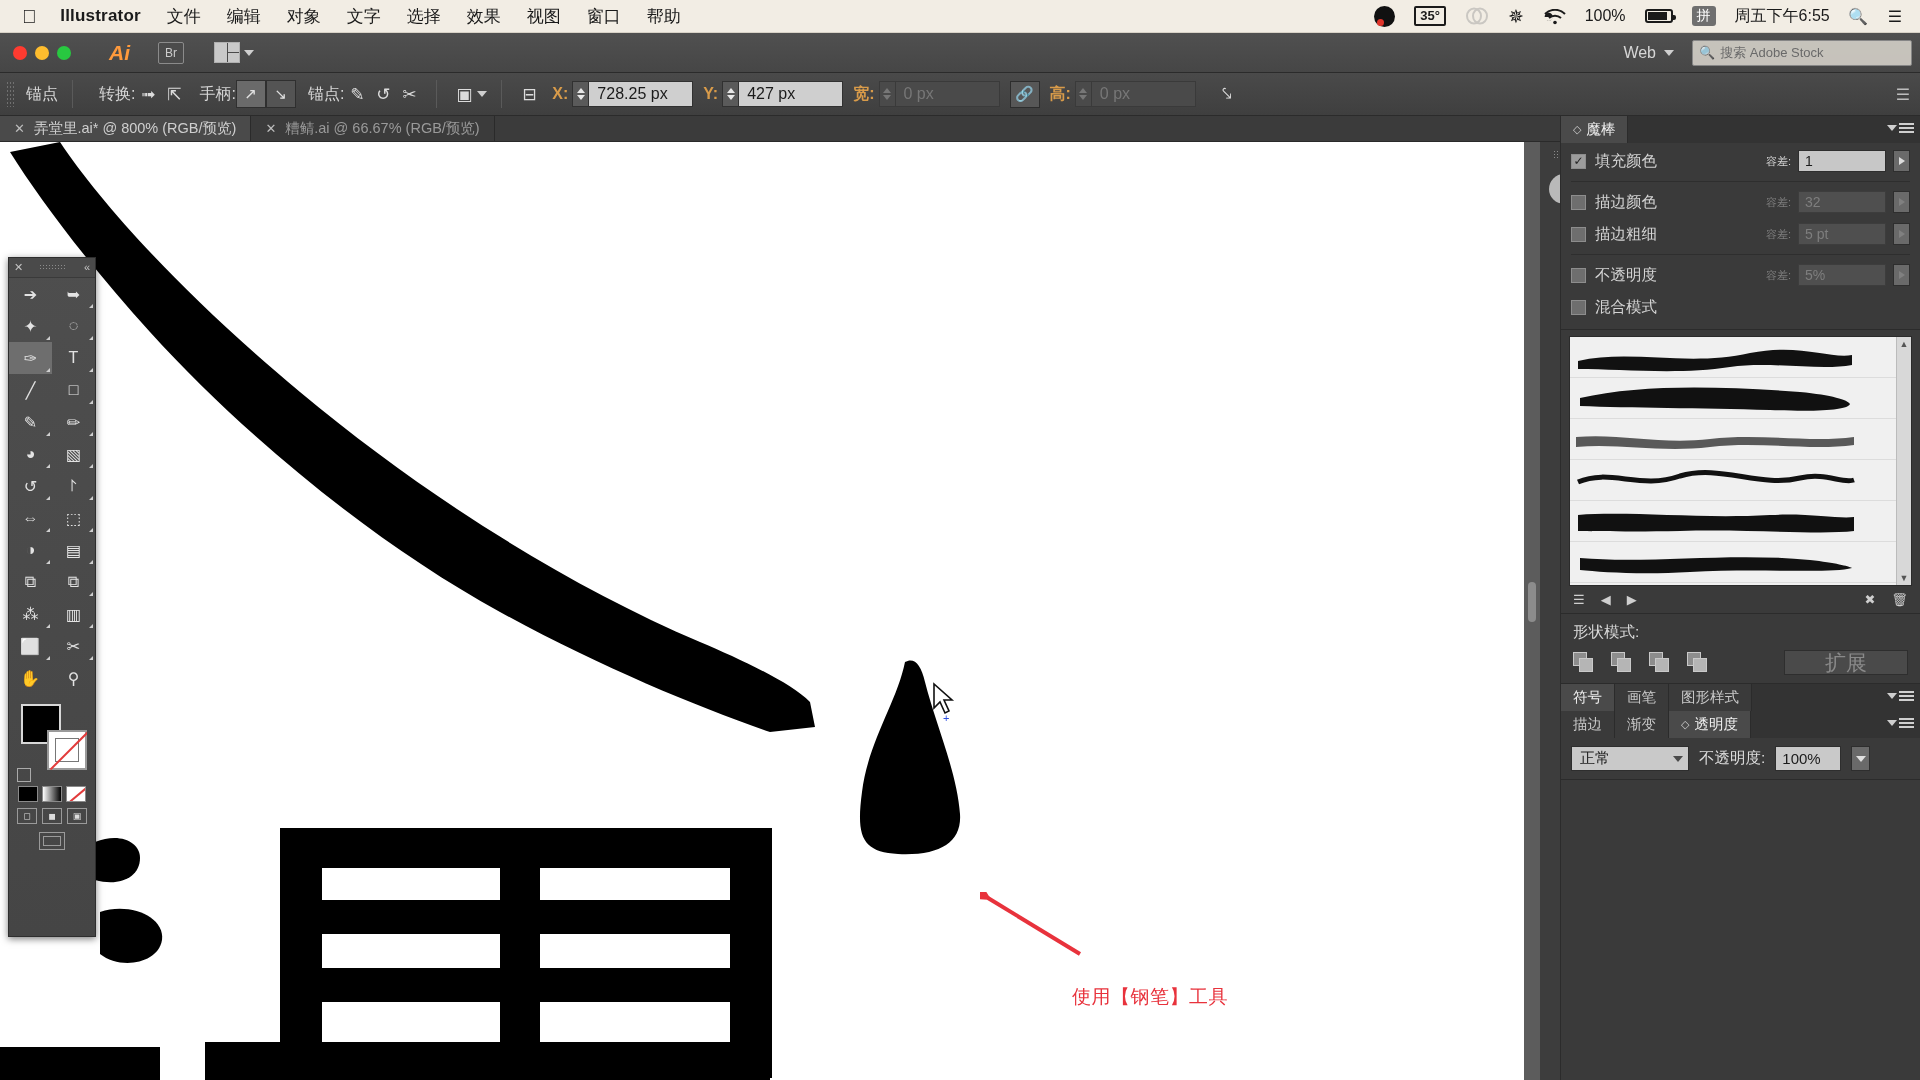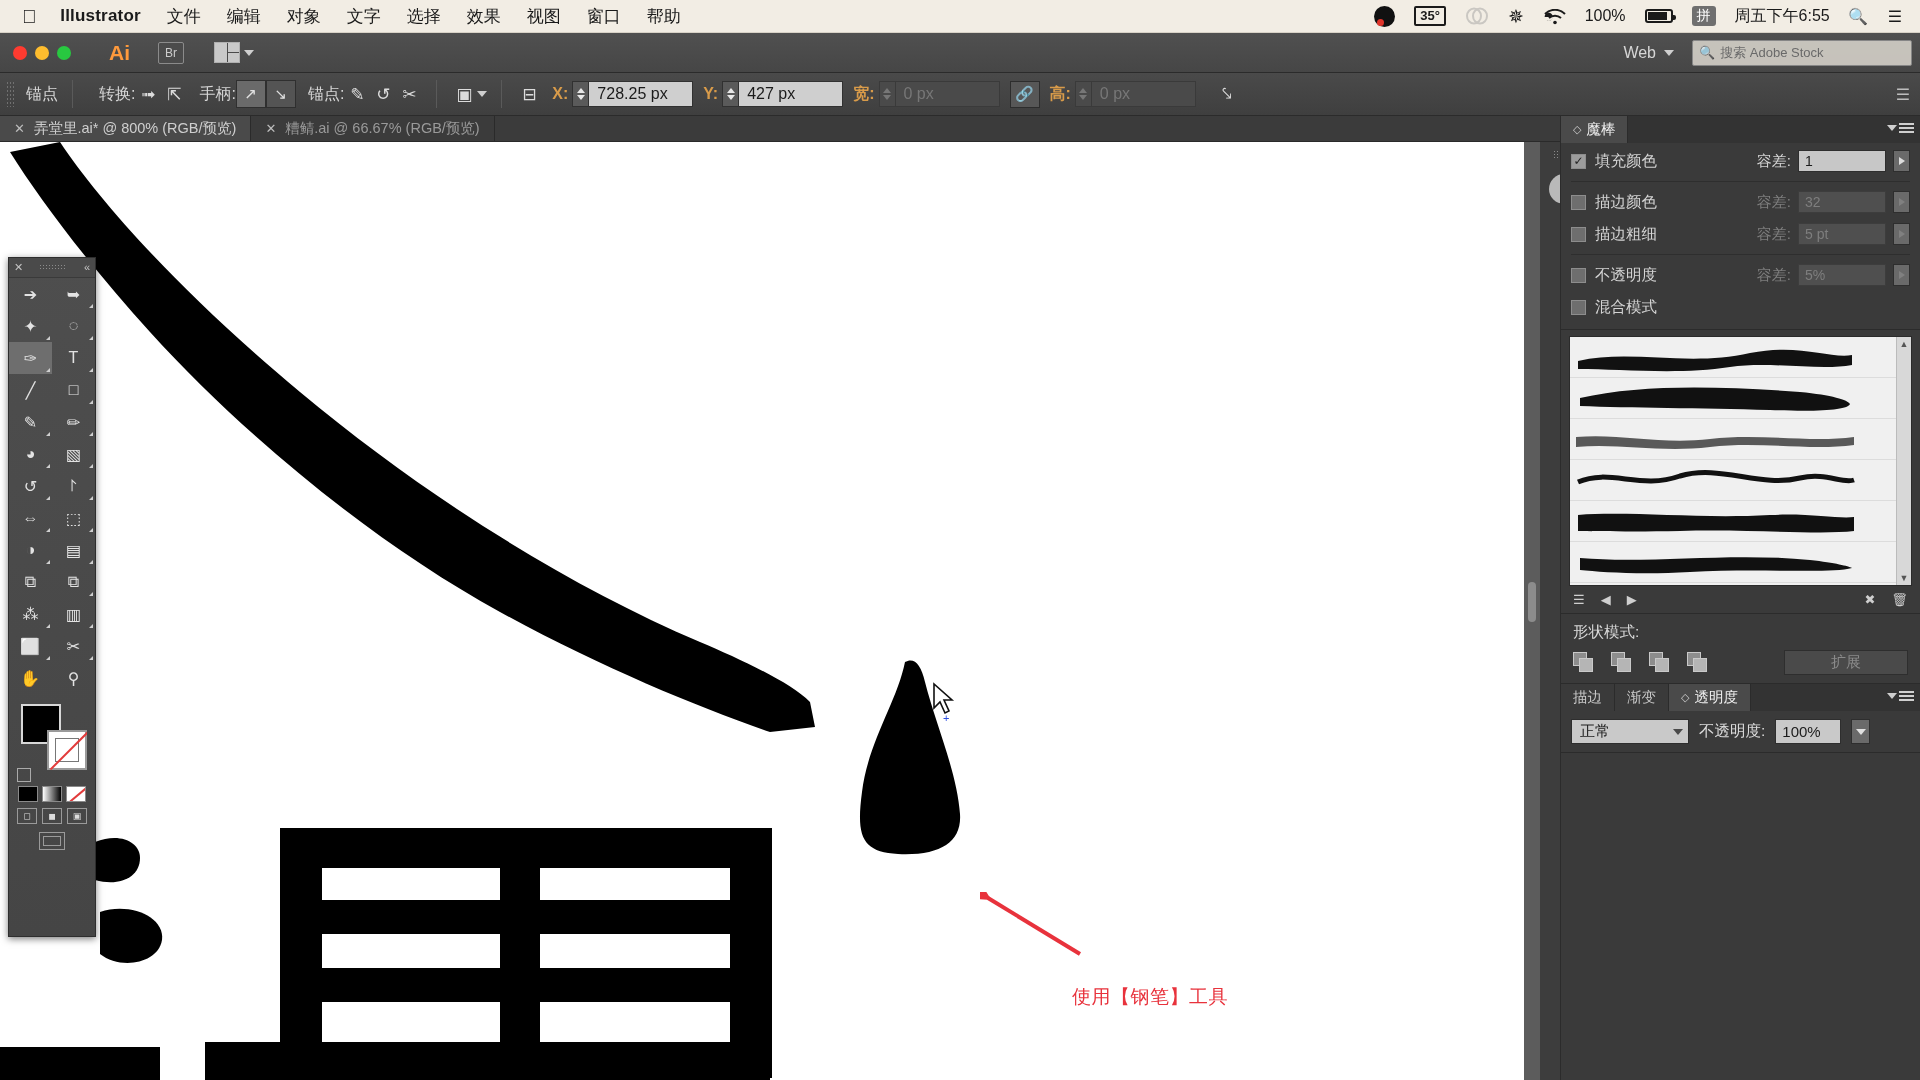--- a/index.html
+++ b/index.html
@@ -47,21 +47,21 @@
   #aibar {
     position: absolute; left:0; top:33px; width:1920px; height:40px;
     background: linear-gradient(#505050,#464646);
     border-bottom: 1px solid #2b2b2b;
     display:flex; align-items:center;
   }
   .traffic { display:flex; gap:8px; margin-left:13px; }
   .tl { width:14px; height:14px; border-radius:50%; }
   .tl.r{background:#ff3b30;} .tl.y{background:#ffbd2e;} .tl.g{background:#28c840;}
   .ailogo {
-    margin-left: 38px; font-size: 21px; font-weight: bold; 
+    margin-left: 38px; font-size: 21px; font-weight: bold; font-style: italic;
     color: #ff9a3c; letter-spacing:0px;
   }
   .sqbtn {
     margin-left: 28px; width: 26px; height: 22px; border: 1px solid #8b8b8b;
     border-radius: 2px; color:#ccc; font-size:12px; display:flex; align-items:center; justify-content:center;
     background:#4b4b4b;
   }
   .arrangebtn {
     margin-left: 30px; display:flex; align-items:center; gap:4px;
   }
@@ -227,21 +227,21 @@
   .hamburger { display:inline-block; width:15px; }
   .hamburger i { display:block; height:2px; background:#cfcfcf; margin:2px 0; }
 
   .pbody { padding:8px 10px; color:#d4d4d4; font-size:15.5px; }
   .mwrow { display:flex; align-items:center; height:32px; }
   .cbx { width:15px;height:15px; border:1px solid #8d8d8d; background:#9c9c9c; margin-right:9px;
     display:flex;align-items:center;justify-content:center; color:#222; font-size:12px; }
   .cbx.off { background:#6e6e6e; color:transparent; }
   .mwlabel { flex:0 0 auto; }
   .tolwrap { margin-left:auto; display:flex; align-items:center; gap:7px; }
-  .tollab { font-size:15px; }
+  .tollab { font-size:11px; }
   .tolfield { width:88px;height:22px;background:#c7c7c7;border:1px solid #2e2e2e;
     display:flex;align-items:center;padding-left:6px;color:#1b1b1b;font-size:14px;}
   .tolfield.dim { background:#4f4f4f; border-color:#3d3d3d; color:#7e7e7e; }
   .tolarrow { width:17px;height:22px;background:#6a6a6a;border:1px solid #2e2e2e;
     display:flex;align-items:center;justify-content:center;}
   .tolarrow b{width:0;height:0;border-top:4px solid transparent;border-bottom:4px solid transparent;border-left:6px solid #ddd;}
   .tolarrow.dim b{border-left-color:#808080;}
   .mwdiv { height:1px; background:#2e2e2e; margin:4px 0; }
   .dimtxt { color:#7e7e7e; }
 
@@ -253,21 +253,21 @@
   .brushfoot { display:flex; align-items:center; gap:16px; padding:6px 12px; color:#cfcfcf; font-size:13px; }
 
   
   .pfsec { padding:8px 12px; }
   .pflabel { font-size:15.5px; color:#d8d8d8; margin-bottom:7px; }
   .pfrow { display:flex; align-items:center; gap:16px; }
   .pfbtn { width:22px;height:22px; position:relative; }
   .pfbtn .sq1{position:absolute;left:0;top:0;width:14px;height:14px;border:1.5px solid #c9c9c9;background:#8d8d8d;}
   .pfbtn .sq2{position:absolute;left:6px;top:6px;width:14px;height:14px;border:1.5px solid #c9c9c9;background:#b5b5b5;}
   .expandbtn { margin-left:auto; width:124px;height:25px;border:1px solid #2e2e2e;background:#4a4a4a;
-    color:#8a8a8a; font-size:15px; display:flex;align-items:center;justify-content:center;}
+    color:#8a8a8a; font-size:21px; display:flex;align-items:center;justify-content:center;}
 
   
   .trrow { display:flex; align-items:center; gap:10px; padding:8px 10px; }
   .selbox { width:118px;height:25px;background:#c9c9c9;border:1px solid #2e2e2e;
     display:flex;align-items:center;padding-left:8px;color:#1b1b1b;font-size:15px;position:relative;}
   .selbox .cv{position:absolute;right:5px;top:9px;width:0;height:0;border-left:5px solid transparent;border-right:5px solid transparent;border-top:6px solid #4a4a4a;}
   .opval { width:66px;height:25px;background:#c9c9c9;border:1px solid #2e2e2e;
     display:flex;align-items:center;padding-left:6px;color:#1b1b1b;font-size:15px;}
   .opcv { width:19px;height:25px;background:#6a6a6a;border:1px solid #2e2e2e;display:flex;align-items:center;justify-content:center;}
   .opcv b{width:0;height:0;border-left:5px solid transparent;border-right:5px solid transparent;border-top:6px solid #e0e0e0;}
@@ -678,20 +678,39 @@
           </span>
         <span class="pfbtn">
             <i class="sq1"></i>
             <i class="sq2"></i>
           </span>
         <span class="expandbtn">扩展</span>
       </div>
     </div>
   </div>
 
+  <div class="ptabs">
+    <div class="ptab active">
+      <span>符号</span>
+    </div>
+    <div class="ptab">
+      <span>画笔</span>
+    </div>
+    <div class="ptab">
+      <span>图形样式</span>
+    </div>
+    <span class="pmenu">
+      <span class="caret"></span>
+      <span class="hamburger">
+          <i></i>
+          <i></i>
+          <i></i>
+        </span>
+    </span>
+  </div>
 
   <div class="panel">
     <div class="ptabs">
       <div class="ptab">
         <span>描边</span>
       </div>
       <div class="ptab">
         <span>渐变</span>
       </div>
       <div class="ptab active">

